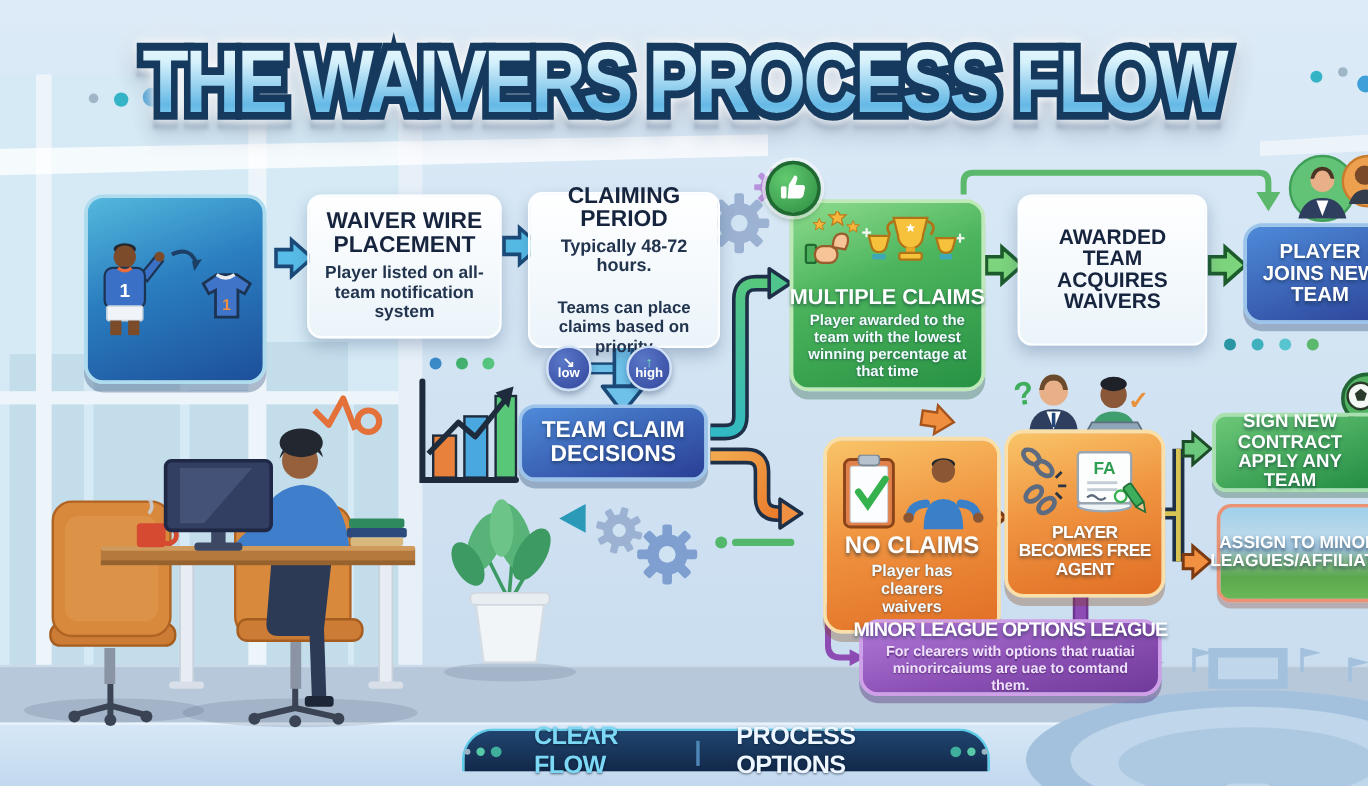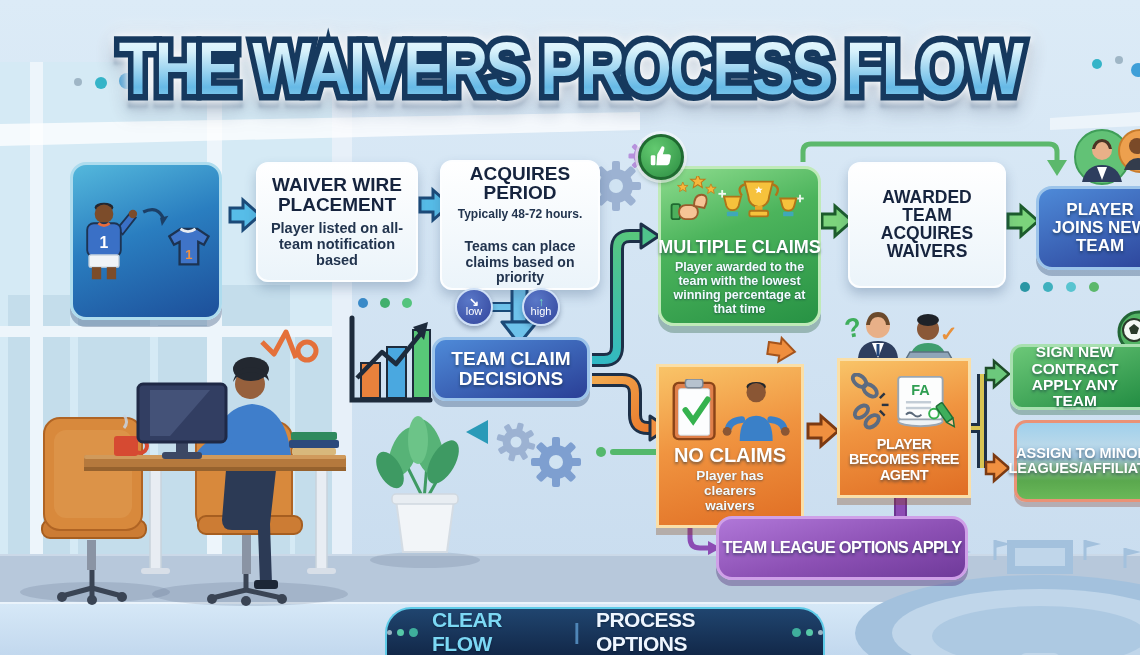--- a/index.html
+++ b/index.html
@@ -11,35 +11,35 @@
 .t-layer{position:absolute;left:0;top:0;width:100%;font-size:63px;font-weight:800;letter-spacing:-2.5px;white-space:nowrap;transform:scaleY(1.18);transform-origin:top center}
 .t-back{color:#16395e;-webkit-text-stroke:11px #16395e;filter:drop-shadow(0 0 3px rgba(255,255,255,.95)) drop-shadow(0 0 9px rgba(255,255,255,.85)) drop-shadow(0 6px 1px rgba(25,55,95,.4))}
 .t-front{background:linear-gradient(180deg,#f6fdff 0%,#d6f1fb 30%,#66b9e6 72%,#9adcf2 100%);-webkit-background-clip:text;background-clip:text;color:transparent}
 
 .node{position:absolute;display:flex;flex-direction:column;align-items:center;justify-content:center;text-align:center;border-radius:14px}
 .box-light{background:linear-gradient(180deg,#ffffff,#ebf4fa);border:2px solid #fdfeff;border-radius:12px;box-shadow:0 6px 12px rgba(50,80,120,.28)}
 .box-blue{background:linear-gradient(160deg,#54b8dc 0%,#2a7ec0 45%,#1d4f9a 100%);border:3px solid #aedcee;border-radius:16px;box-shadow:0 7px 0 rgba(20,50,96,.3)}
 .box-navy{background:linear-gradient(160deg,#4e8ad8,#2a3f96);border:3px solid #9cc4ea;border-radius:14px;box-shadow:0 6px 0 rgba(20,50,96,.3)}
 .box-green{background:linear-gradient(160deg,#8edc8e 0%,#4cb45c 40%,#279244 100%);border:3px solid #bfeab8;border-radius:16px;box-shadow:0 7px 0 rgba(20,80,40,.3)}
 .box-green2{background:linear-gradient(160deg,#6cc878,#1f8a40);border:3px solid #a8e0b0;border-radius:12px;box-shadow:0 5px 0 rgba(20,80,40,.3)}
-.box-orange{background:linear-gradient(165deg,#f9c468 0%,#f09440 45%,#e06e24 100%);border:3px solid #fadfa8;border-radius:0;box-shadow:0 7px 0 rgba(130,60,10,.3)}
+.box-orange{background:linear-gradient(165deg,#f9c468 0%,#f09440 45%,#e06e24 100%);border:3px solid #fadfa8;border-radius:16px;box-shadow:0 7px 0 rgba(130,60,10,.3)}
 .box-purple{background:linear-gradient(165deg,#b077d8 0%,#8c50b4 55%,#6f3a9a 100%);border:3px solid #cfa0e8;border-radius:16px;box-shadow:0 6px 0 rgba(70,30,110,.35)}
 .box-stadium{background:linear-gradient(180deg,#9fd0ec 0%,#b8d8ea 28%,#9cc0da 45%,#86b890 58%,#5aa84e 76%,#6ab858 100%);border:3px solid #ea9276;border-radius:12px;box-shadow:0 5px 0 rgba(130,60,40,.3)}
 .lt-title{color:#16243e;font-weight:800;line-height:1.02}
 .lt-sub{color:#22344e;font-weight:700;line-height:1.12}
 .cl-title{color:#fff;font-weight:800;text-shadow:0 2px 3px rgba(15,40,60,.55);line-height:1.05}
 .cl-sub{color:#f2fbff;font-weight:700;text-shadow:0 1px 2px rgba(15,40,60,.5);line-height:1.12}
 
 .badge{position:absolute;width:38px;height:38px;border-radius:50%;background:radial-gradient(circle at 35% 30%,#5a78c8,#32459c);border:2px solid #cfe0f6;color:#fff;display:flex;flex-direction:column;align-items:center;justify-content:center;line-height:.85;box-shadow:0 3px 5px rgba(20,40,80,.35)}
 .badge .bi{font-size:12px;font-weight:700}
-.badge .bl{font-size:11px;font-weight:400}
+.badge .bl{font-size:11px;font-weight:700}
 .thumb-badge{position:absolute;width:46px;height:46px;border-radius:50%;background:radial-gradient(circle at 35% 30%,#63ca70,#2c8d42);border:3px solid #1f6a30;box-shadow:0 0 0 3px rgba(255,255,255,.55),0 3px 5px rgba(20,60,30,.4);display:flex;align-items:center;justify-content:center}
 .mark{position:absolute;font-weight:800;pointer-events:none}
 
-.footer-bar{position:absolute;left:385px;top:607px;width:440px;height:48px;background:linear-gradient(180deg,#20456f,#122849);border:2px solid #5ecbe8;border-bottom:none;border-radius:26px 26px 0 0;display:flex;align-items:center;justify-content:center;gap:14px}
+.footer-bar{position:absolute;left:385px;top:607px;width:440px;height:36px;background:linear-gradient(180deg,#20456f,#122849);border:2px solid #5ecbe8;border-bottom:none;border-radius:26px 26px 0 0;display:flex;align-items:center;justify-content:center;gap:27px}
 .f-left{color:#7cd8f4;font-size:21px;font-weight:800;letter-spacing:-.5px;text-shadow:0 1px 2px rgba(0,20,40,.6)}
 .f-div{color:#4f86b8;font-size:22px;font-weight:700;margin:0 2px}
 .f-right{color:#eef6ff;font-size:21px;font-weight:800;letter-spacing:-.5px;text-shadow:0 1px 2px rgba(0,20,40,.6)}
 .dotrow{display:flex;align-items:center;gap:5px}
 .dot{display:inline-block;border-radius:50%}
 </style>
 </head>
 <body>
 
 <div class="stage">
@@ -355,26 +355,26 @@
     <path d="M72 12 q16 -8 22 8" stroke="#1c3f66" stroke-width="3.5" fill="none"></path>
     <polygon points="90,18 99,16 92,27" fill="#1c3f66"></polygon>
     <path d="M100 38 l12 -8 h18 l12 8 l-5 9 l-6 -3 v24 h-20 v-24 l-6 3 z" fill="#3f74c8" stroke="#1c3352" stroke-width="2.5"></path>
     <path d="M112 30 q8 6 16 0" stroke="#e8ecf2" stroke-width="3" fill="none"></path>
     <text x="121" y="62" text-anchor="middle" font-size="14" font-weight="bold" fill="#f09040">1</text>
   </svg>
 </div>
 
 <div class="node box-light" style="left:256px;top:162px;width:162px;height:120px;padding:8px">
   <div class="lt-title" style="font-size:19px">WAIVER WIRE PLACEMENT</div>
-  <div class="lt-sub" style="font-size:14.5px;margin-top:6px">Player listed on all-team notification based</div>
+  <div class="lt-sub" style="font-size:14.5px;margin-top:6px">Player listed on all-team notification system</div>
 </div>
 
 <div class="node box-light" style="left:440px;top:160px;width:160px;height:130px;padding:8px">
-  <div class="lt-title" style="font-size:19px">ACQUIRES PERIOD</div>
-  <div class="lt-sub" style="font-size:12px;margin-top:5px">Typically 48-72 hours.</div>
+  <div class="lt-title" style="font-size:19px">CLAIMING PERIOD</div>
+  <div class="lt-sub" style="font-size:15px;margin-top:5px">Typically 48-72 hours.</div>
   <div class="lt-sub" style="font-size:14px;margin-top:18px">Teams can place claims based on priority</div>
 </div>
 
 <div class="badge" style="left:455px;top:288px">
   <span class="bi">↘</span>
   <span class="bl">low</span>
 </div>
 <div class="badge" style="left:522px;top:288px">
   <span class="bi" style="color:#74e2c2">↑</span>
   <span class="bl">high</span>
@@ -423,21 +423,21 @@
 </div>
 
 <div class="node box-light" style="left:848px;top:162px;width:158px;height:126px;padding:8px">
   <div class="lt-title" style="font-size:17.5px">AWARDED TEAM ACQUIRES WAIVERS</div>
 </div>
 
 <div class="node box-navy" style="left:1036px;top:186px;width:150px;height:84px;padding:4px 30px 4px 8px;border-radius:16px">
   <div class="cl-title" style="font-size:17px">PLAYER JOINS NEW TEAM</div>
 </div>
 
-<div class="node box-orange" style="left:656px;top:364px;width:148px;height:164px;padding:6px 20px">
+<div class="node box-orange" style="left:686px;top:364px;width:148px;height:164px;padding:6px 20px">
   <svg width="138" height="64" viewBox="0 0 140 66">
     <rect x="12" y="4" width="42" height="58" rx="5" fill="#e0804a" stroke="#8a4418" stroke-width="2.5"></rect>
     <rect x="17" y="10" width="32" height="48" rx="2" fill="#fcfdfe" stroke="#d0d8de"></rect>
     <rect x="24" y="0" width="18" height="9" rx="3" fill="#b6c2ce" stroke="#7a8795" stroke-width="1.5"></rect>
     <path d="M24 32 l8 11 l15 -22" stroke="#35b24e" stroke-width="6" fill="none" stroke-linecap="round"></path>
     <ellipse cx="97" cy="8" rx="10" ry="5" fill="#20262c"></ellipse>
     <circle cx="97" cy="14" r="10" fill="#8a5634"></circle>
     <path d="M80 64 q0 -26 17 -26 q17 0 17 26 z" fill="#3a80c8"></path>
     <path d="M82 42 q-12 1 -14 10" stroke="#3a80c8" stroke-width="7" fill="none" stroke-linecap="round"></path>
     <path d="M112 42 q12 1 14 10" stroke="#3a80c8" stroke-width="7" fill="none" stroke-linecap="round"></path>
@@ -481,21 +481,22 @@
 
 <div class="node box-green2" style="left:1010px;top:344px;width:150px;height:66px;padding:4px 28px 4px 8px">
   <div class="cl-title" style="font-size:15.5px">SIGN NEW CONTRACT APPLY ANY TEAM</div>
 </div>
 
 <div class="node box-stadium" style="left:1014px;top:420px;width:160px;height:82px;padding:4px 32px 4px 8px">
   <div class="cl-title" style="font-size:14.5px">ASSIGN TO MINOR LEAGUES/AFFILIATE</div>
 </div>
 
 <div class="node box-purple" style="left:716px;top:516px;width:252px;height:64px;padding:6px 8px">
-  <div class="cl-title" style="font-size:16.5px;letter-spacing:-.7px;white-space:nowrap">TEAM LEAGUE OPTIONS APPLY</div>
+  <div class="cl-title" style="font-size:16.5px;letter-spacing:-.7px;white-space:nowrap">MINOR LEAGUE OPTIONS LEAGUE</div>
+  <div style="font-size:12px;font-weight:600;color:#f0e2fc;line-height:1.15;margin-top:3px;text-shadow:0 1px 1px rgba(40,10,70,.5)">For clearers with options that ruatiai minorircaiums are uae to comtand them.</div>
 </div>
 
 <div class="footer-bar">
   <span class="dotrow">
     <span class="dot" style="width:5px;height:5px;background:#9ab4c4"></span>
     <span class="dot" style="width:7px;height:7px;background:#57c9a8"></span>
     <span class="dot" style="width:9px;height:9px;background:#3fae9c"></span>
   </span>
   <span class="f-left">CLEAR FLOW</span>
   <span class="f-div">|</span>

